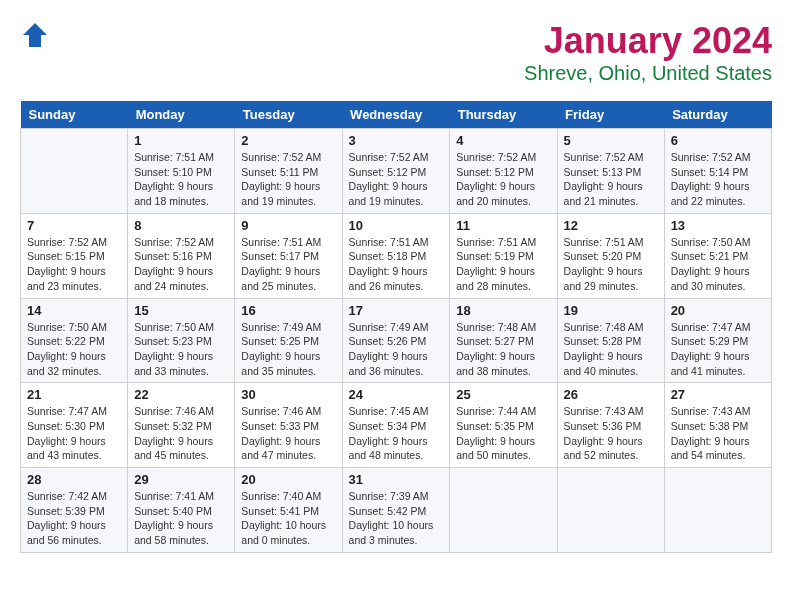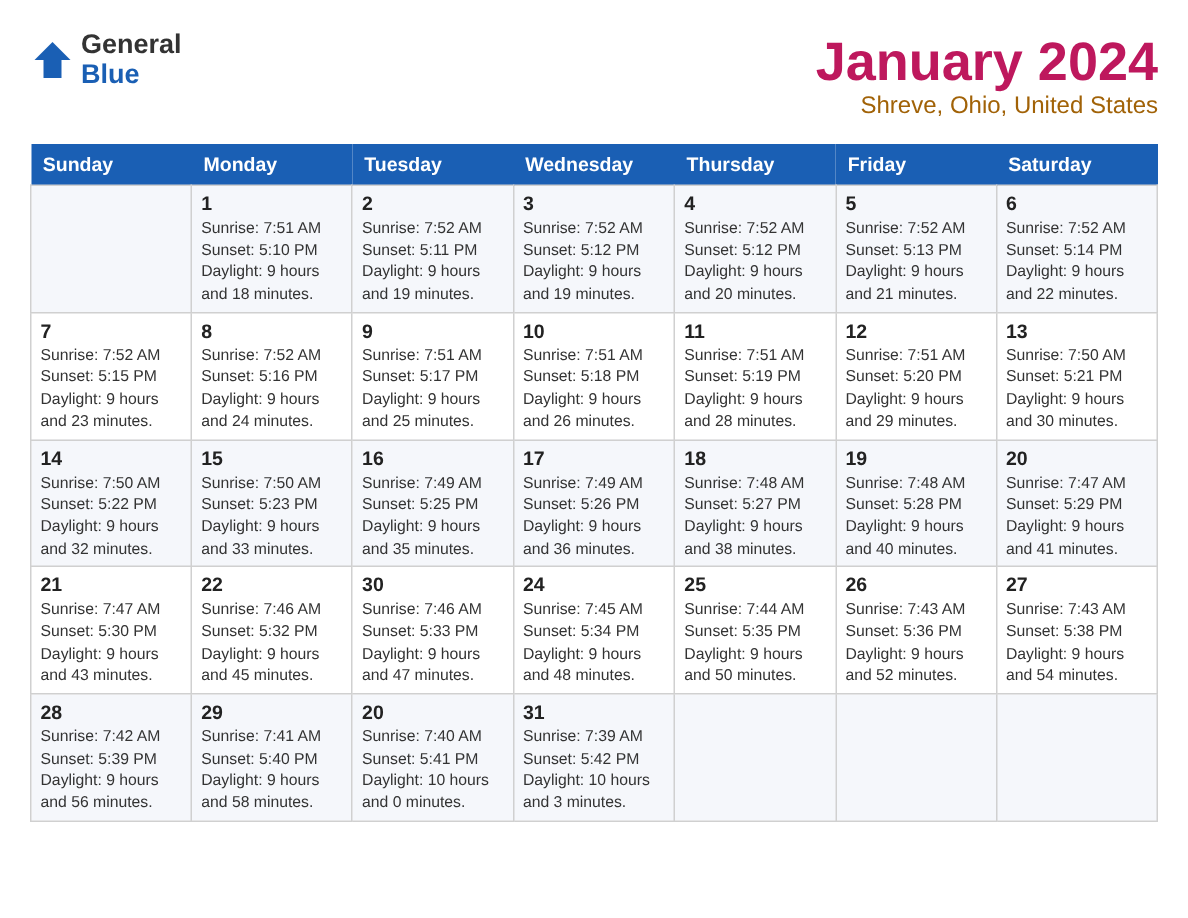--- a/index.html
+++ b/index.html
@@ -42,22 +42,22 @@
     }
     .title-block {
       text-align: right;
     }
     .month-title {
       font-size: 36px;
       font-weight: bold;
       color: #be185d;
     }
     .location {
-      font-size: 16px;
-      color: #a16207;
+      font-size: 20px;
+      color: #15803d;
       text-align: right;
     }
     .calendar-table {
       width: 100%;
       border-collapse: collapse;
       font-size: 11px;
     }
     .calendar-table thead tr th {
       background-color: #1a5fb4;
       color: #fff;
@@ -97,24 +97,20 @@
     }
   </style>
 </head>
 <body>
 
 <div class="header">
   <div class="logo">
     <svg class="logo-icon" viewBox="0 0 40 40">
       <polygon points="20,4 36,20 28,20 28,36 12,36 12,20 4,20" fill="#1a5fb4"></polygon>
     </svg>
-    <div class="logo-text">
-      <span class="logo-general">General</span>
-      <span class="logo-blue">Blue</span>
-    </div>
   </div>
   <div class="title-block">
     <div class="month-title">January 2024</div>
     <div class="location">Shreve, Ohio, United States</div>
   </div>
 </div>
 
 <table class="calendar-table">
   <thead>
     <tr>

